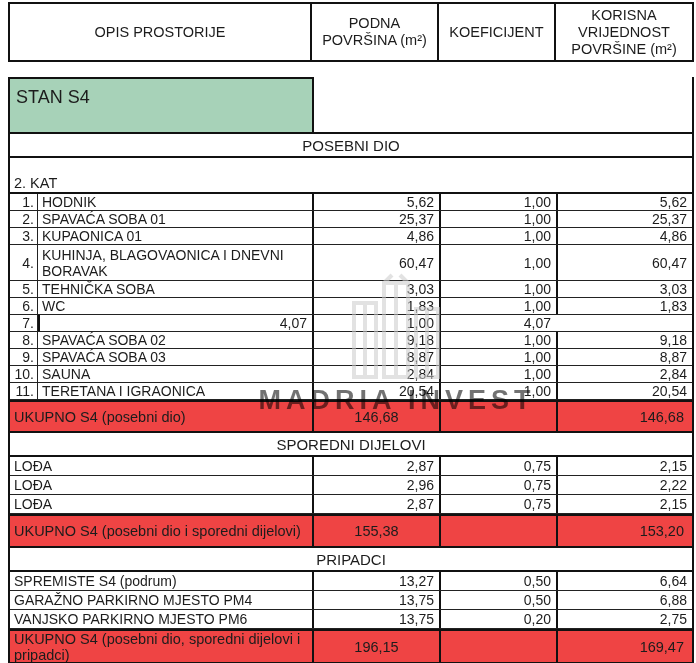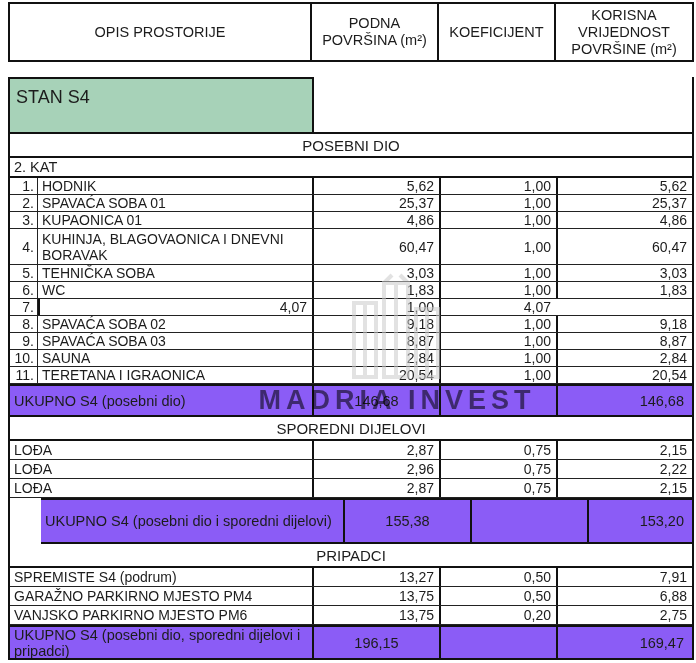--- a/index.html
+++ b/index.html
@@ -46,51 +46,52 @@
   .row-section {
     height:24px; display:flex; align-items:center; justify-content:center;
     font-size:15px;
     border-bottom:2px solid #111;
     background:#fff;
   }
   .row-kat {
     height:20px; display:flex; align-items:center;
     padding-left:4px; font-size:14.5px;
     border-bottom:2px solid #111;
+    margin-top:16px;
   }
 
   .item {
     display:grid;
     grid-template-columns:28px 274px 127px 117px 1fr;
     height:17px;
     border-bottom:1px solid #222;
     font-size:14px;
   }
   .item.tall { height:36px; }
   .item .c { display:flex; align-items:center; overflow:hidden; }
   .item .num { justify-content:flex-end; padding-right:3px; border-right:1px solid #222; }
   .item .name { padding-left:4px; line-height:16px; }
   .item .val { justify-content:flex-end; padding-right:5px; border-left:2px solid #111; }
   .item.nonum { grid-template-columns:302px 127px 117px 1fr; height:19px; }
   .item.nonum .name { padding-left:4px; }
 
   .total {
     display:grid;
     grid-template-columns:302px 127px 117px 1fr;
-    background:#8b5cf6;
+    background:#ef4444;
     border-top:2px solid #111; border-bottom:2px solid #111;
     font-size:14.5px;
   }
   .total .c { display:flex; align-items:center; overflow:hidden; }
   .total .label { padding:3px 8px 3px 4px; line-height:16px; }
   .total .area { justify-content:center; border-left:2px solid #111; }
   .total .coefcell { border-left:2px solid #111; }
   .total .valcell { justify-content:flex-end; padding-right:8px; border-left:2px solid #111; }
   .total.t1 { height:33px; }
-  .total.t2 { height:46px;margin-left:31px; }
+  .total.t2 { height:34px; }
   .total.t3 { height:33px; border-bottom:none; }
 
   
   .watermark {
     position:absolute; left:222px; top:196px; width:330px; height:190px;
     pointer-events:none; z-index:5;
     display:flex; flex-direction:column; align-items:center;
     opacity:0.55;
   }
   .watermark svg { display:block; }
@@ -232,21 +233,21 @@
       <div class="c coefcell"></div>
       <div class="c valcell">153,20</div>
     </div>
 
     <div class="row-section">PRIPADCI</div>
 
     <div class="item nonum">
       <div class="c name">SPREMISTE S4 (podrum)</div>
       <div class="c val">13,27</div>
       <div class="c val">0,50</div>
-      <div class="c val">7,91</div>
+      <div class="c val">6,64</div>
     </div>
     <div class="item nonum">
       <div class="c name">GARAŽNO PARKIRNO MJESTO PM4</div>
       <div class="c val">13,75</div>
       <div class="c val">0,50</div>
       <div class="c val">6,88</div>
     </div>
     <div class="item nonum">
       <div class="c name">VANJSKO PARKIRNO MJESTO PM6</div>
       <div class="c val">13,75</div>

